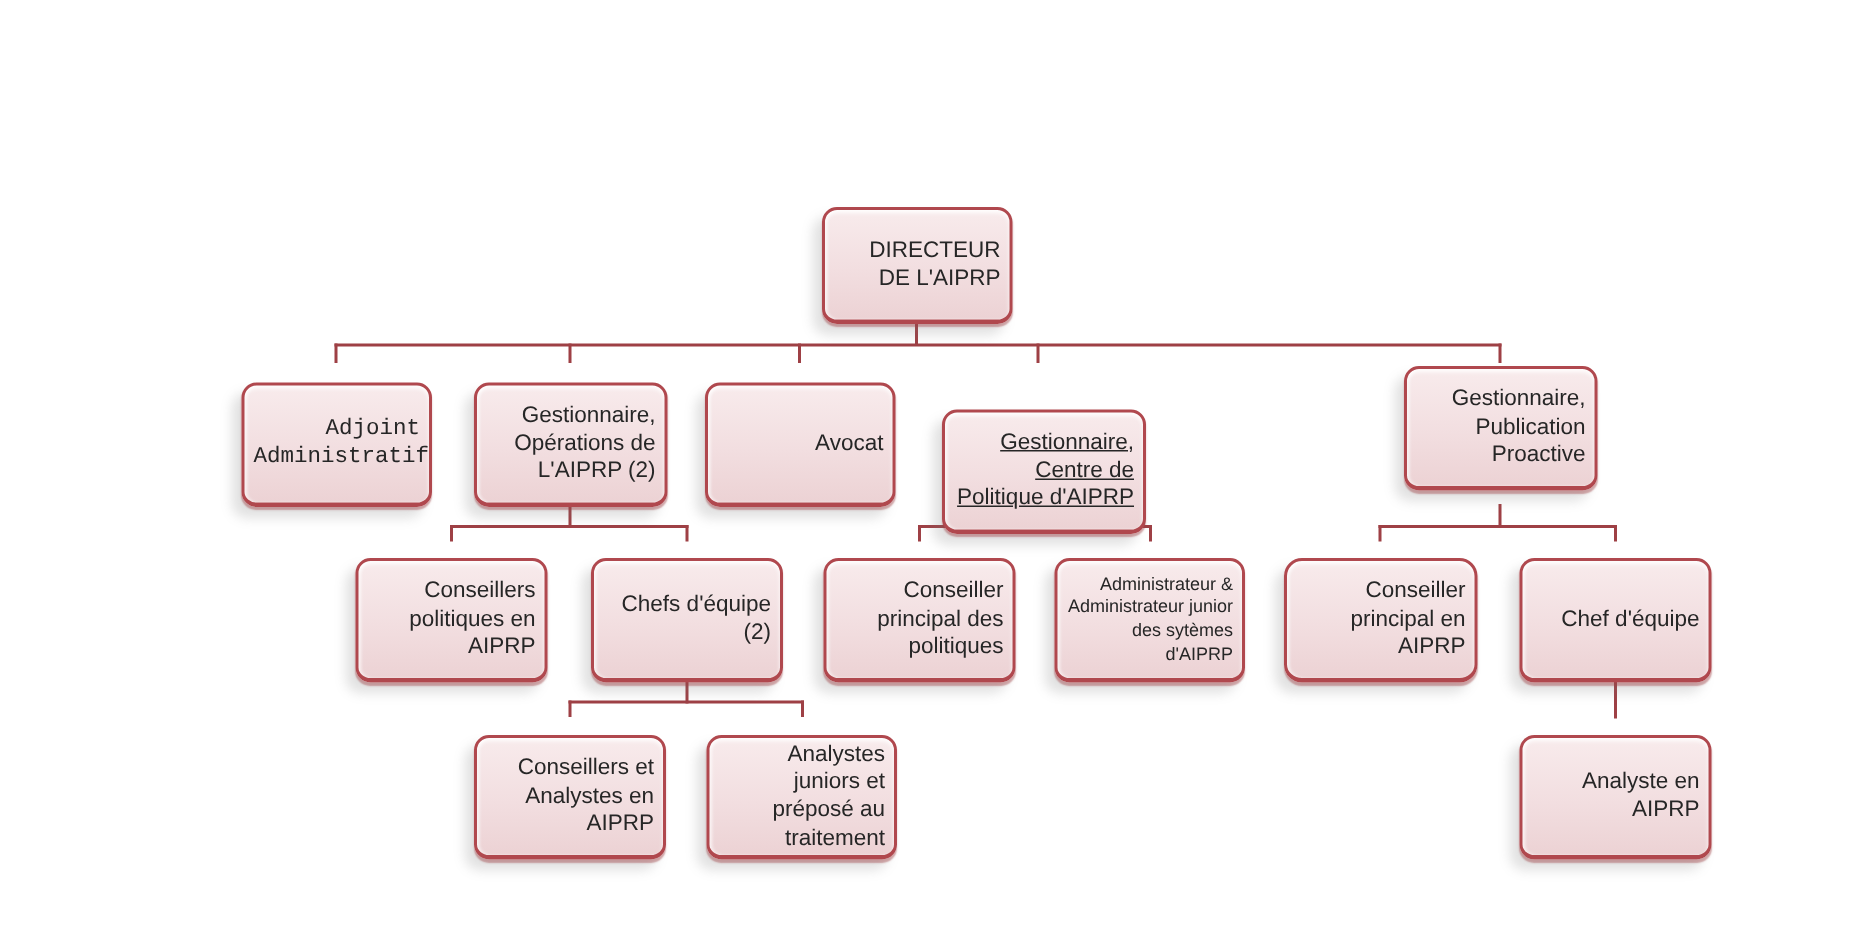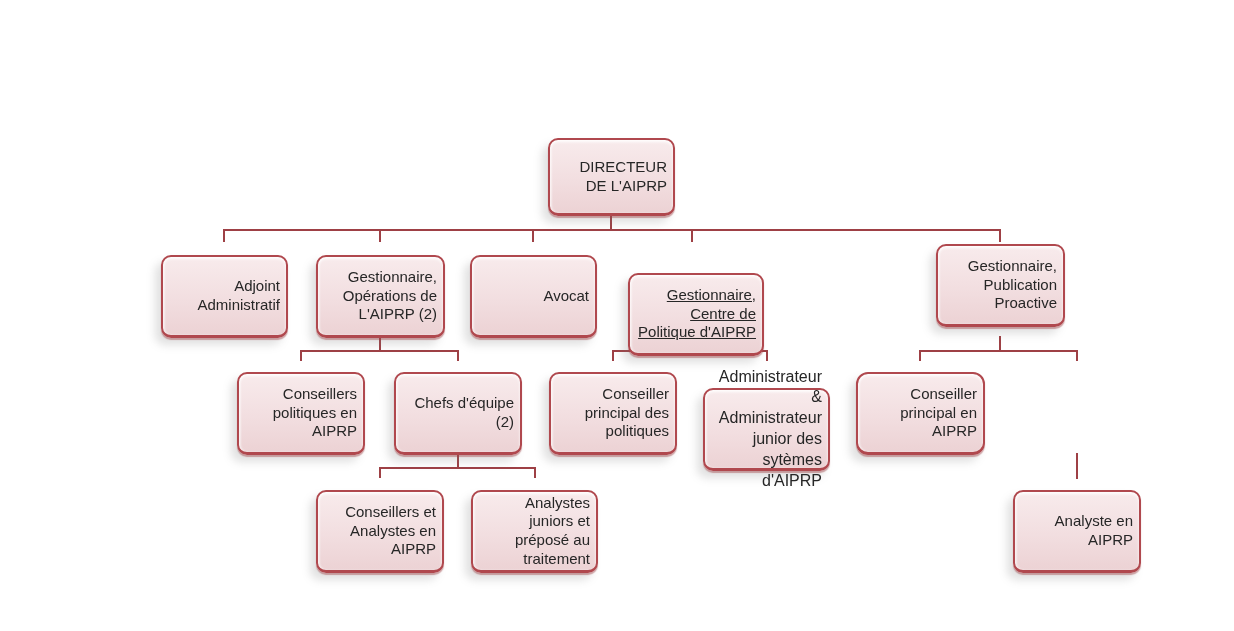--- a/index.html
+++ b/index.html
@@ -39,29 +39,29 @@
   .node .node-label { display: block; width: 100%; }
   .cn {
     position: absolute;
     background: #9e4045;
     display: block;
   }
   .cn.v { width: 2px; }
   .cn.h { height: 2px; }
 
   #n0  { left: 548px;  top: 138px; width: 127px; height: 78px; }
-  #n1  { left: 161px;  top: 255px; width: 127px; height: 83px; }
+  #n1  { left: 161px;  top: 255px; width: 127px; height: 83px; font-family: Liberation Mono, monospace; }
   #n2  { left: 316px;  top: 255px; width: 129px; height: 83px; }
   #n3  { left: 470px;  top: 255px; width: 127px; height: 83px; }
   #n4  { left: 628px;  top: 273px; width: 136px; height: 83px; text-decoration: underline; }
   #n5  { left: 936px;  top: 244px; width: 129px; height: 83px; }
   #n6  { left: 237px;  top: 372px; width: 128px; height: 83px; }
   #n7  { left: 394px;  top: 372px; width: 128px; height: 83px; }
   #n8  { left: 549px;  top: 372px; width: 128px; height: 83px; padding-left: 20px; }
-  #n9  { left: 703px;  top: 372px; width: 127px; height: 83px; font-size: 16px; line-height: 1.3; margin-top: 16px; }
+  #n9  { left: 703px;  top: 372px; width: 127px; height: 83px; font-size: 12px; line-height: 1.3; }
   #n10 { left: 856px;  top: 372px; width: 129px; height: 83px; border-radius: 12px; }
   #n11 { left: 1013px; top: 372px; width: 128px; height: 83px; }
   #n12 { left: 316px;  top: 490px; width: 128px; height: 83px; }
   #n13 { left: 471px;  top: 490px; width: 127px; height: 83px; }
   #n14 { left: 1013px; top: 490px; width: 128px; height: 83px; }
 </style>
 </head>
 <body>
 
 <div id="canvas">
@@ -122,20 +122,23 @@
   </div>
   <div class="node" id="n8">
     <span class="node-label">Conseiller principal des politiques</span>
   </div>
   <div class="node" id="n9">
     <span class="node-label">Administrateur &amp; Administrateur junior des sytèmes d'AIPRP</span>
   </div>
   <div class="node" id="n10">
     <span class="node-label">Conseiller principal en AIPRP</span>
   </div>
+  <div class="node" id="n11">
+    <span class="node-label">Chef d'équipe</span>
+  </div>
   <div class="node" id="n12">
     <span class="node-label">Conseillers et Analystes en AIPRP</span>
   </div>
   <div class="node" id="n13">
     <span class="node-label">Analystes juniors et préposé au traitement</span>
   </div>
   <div class="node" id="n14">
     <span class="node-label">Analyste en AIPRP</span>
   </div>
 

